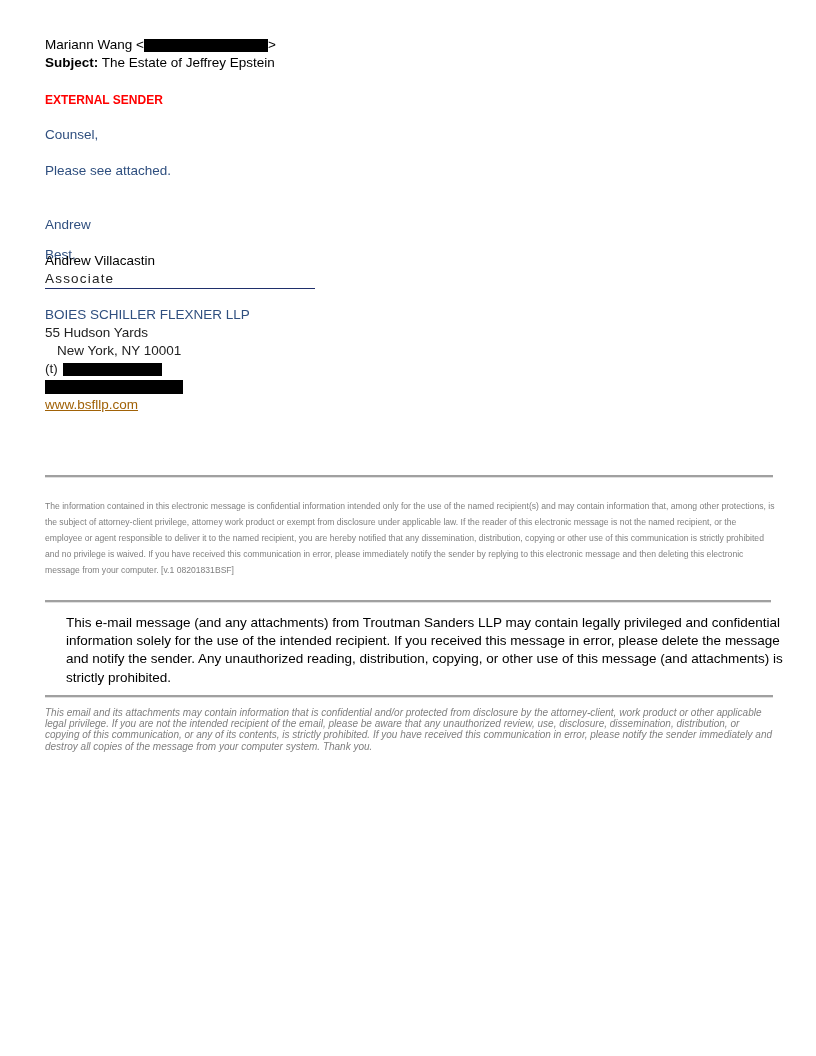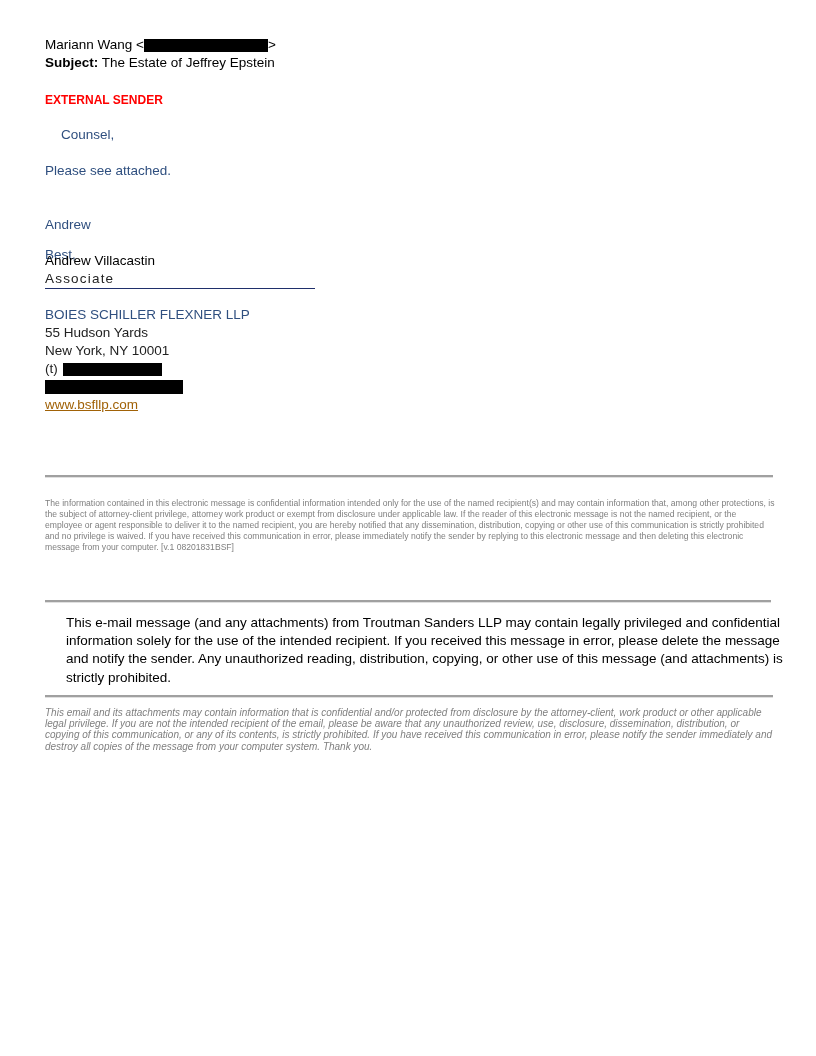--- a/index.html
+++ b/index.html
@@ -5,49 +5,49 @@
   html, body { margin: 0; padding: 0; background: #ffffff; }
   body { width: 816px; height: 1056px; position: relative; overflow: hidden; font-family: "Liberation Sans", sans-serif; }
   .abs { position: absolute; }
   .cal { font-family: "Liberation Sans", sans-serif; font-size: 13.5px; line-height: 18px; color: #000; white-space: nowrap; text-align: center; }
   .blue { color: #2f4f7f; }
   .red { color: #ff0000; font-weight: bold; }
   .redact { display: inline-block; background: #000; vertical-align: middle; }
   .link { color: #a16207; text-decoration: underline; }
   .sig-rule { position: absolute; left: 45px; top: 288px; width: 270px; height: 1px; background: #1f2f6b; }
   .hr { position: absolute; left: 45px; width: 728px; height: 2px; background: #a0a0a0; border-bottom: 1px solid #e0e0e0; }
-  .disc1 { position: absolute; left: 45px; top: 498px; width: 730px; font-size: 8.6px; line-height: 11px; color: #7f7f7f; }
+  .disc1 { position: absolute; left: 45px; top: 498px; width: 730px; font-size: 8.6px; line-height: 16px; color: #7f7f7f; }
   .disc2 { position: absolute; left: 45px; top: 614px; width: 730px; font-size: 13.5px; line-height: 18.2px; color: #000; margin-left: 21px; }
   .disc3 { position: absolute; left: 45px; top: 707px; width: 730px; font-size: 10px; line-height: 11.2px; color: #7f7f7f; font-style: italic; }
   .assoc { letter-spacing: 1.2px; }
 </style>
 </head>
 <body>
 
 <div class="abs cal" style="left:45px; top:36px;">
   <span>Mariann Wang &lt;</span><span class="redact" style="width:124px; height:13px;"></span><span>&gt;</span>
 </div>
 <div class="abs cal" style="left:45px; top:54px;">
   <b>Subject:</b><span> The Estate of Jeffrey Epstein</span>
 </div>
 
 <div class="abs cal red" style="left:45px; top:91px; font-size:12px;">EXTERNAL SENDER</div>
 
-<div class="abs cal blue" style="left:45px; top:126px;margin-left:16px;">Counsel,</div>
+<div class="abs cal blue" style="left:45px; top:126px;">Counsel,</div>
 <div class="abs cal blue" style="left:45px; top:162px;">Please see attached.</div>
 <div class="abs cal blue" style="left:45px; top:198px;margin-top:48px;">Best,</div>
 <div class="abs cal blue" style="left:45px; top:216px;">Andrew</div>
 
 <div class="abs cal" style="left:45px; top:252px;">Andrew Villacastin</div>
 <div class="abs cal assoc" style="left:45px; top:270px; color:#222;">Associate</div>
 <div class="sig-rule"></div>
 
 <div class="abs cal blue" style="left:45px; top:306px;">BOIES SCHILLER FLEXNER LLP</div>
 <div class="abs cal" style="left:45px; top:324px; color:#222;">55 Hudson Yards</div>
-<div class="abs cal" style="left:45px; top:342px; color:#222;">New York, NY 10001</div>
+<div class="abs cal" style="left:57px; top:342px; color:#222;">New York, NY 10001</div>
 <div class="abs cal" style="left:45px; top:360px; color:#222;">
   <span>(t)</span>
   <span class="redact" style="width:99px; height:13px; margin-left:1px;"></span>
 </div>
 <div class="abs" style="left:45px; top:380px; width:138px; height:14px; background:#000;"></div>
 <div class="abs cal link" style="left:45px; top:396px;">www.bsfllp.com</div>
 
 <div class="hr" style="top:475px;"></div>
 <div class="disc1">The information contained in this electronic message is confidential information intended only for the use of the named recipient(s) and may contain information that, among other protections, is the subject of attorney-client privilege, attorney work product or exempt from disclosure under applicable law. If the reader of this electronic message is not the named recipient, or the employee or agent responsible to deliver it to the named recipient, you are hereby notified that any dissemination, distribution, copying or other use of this communication is strictly prohibited and no privilege is waived. If you have received this communication in error, please immediately notify the sender by replying to this electronic message and then deleting this electronic message from your computer. [v.1 08201831BSF]</div>
 

